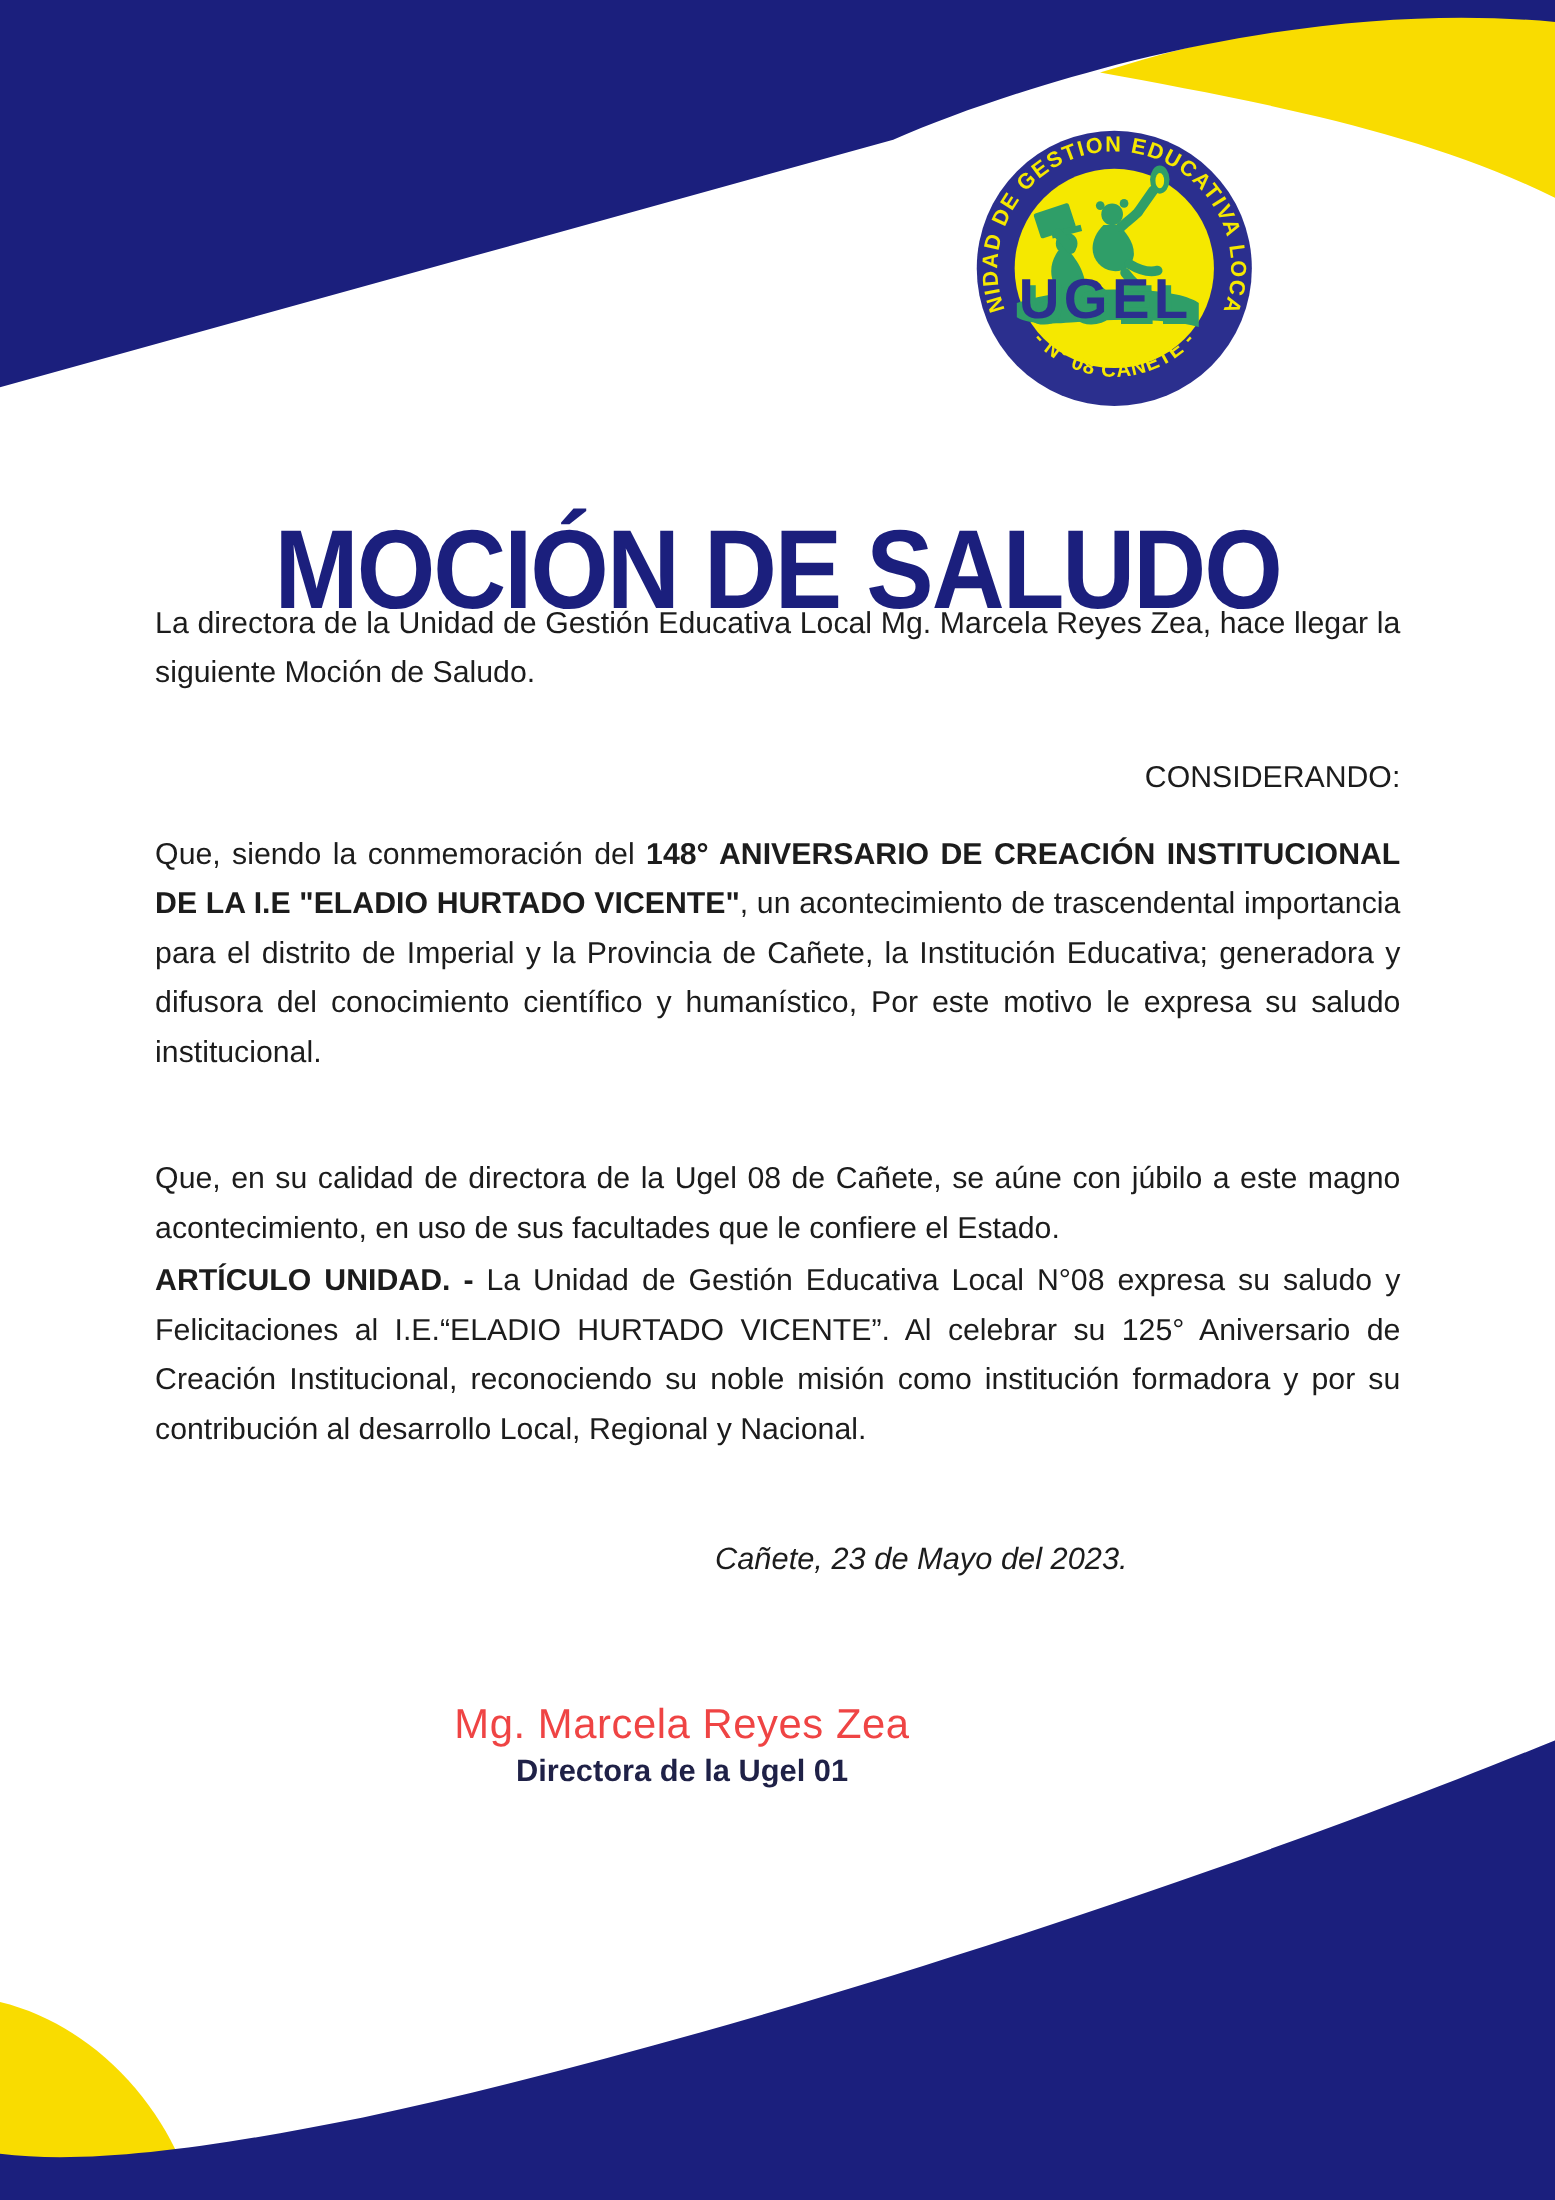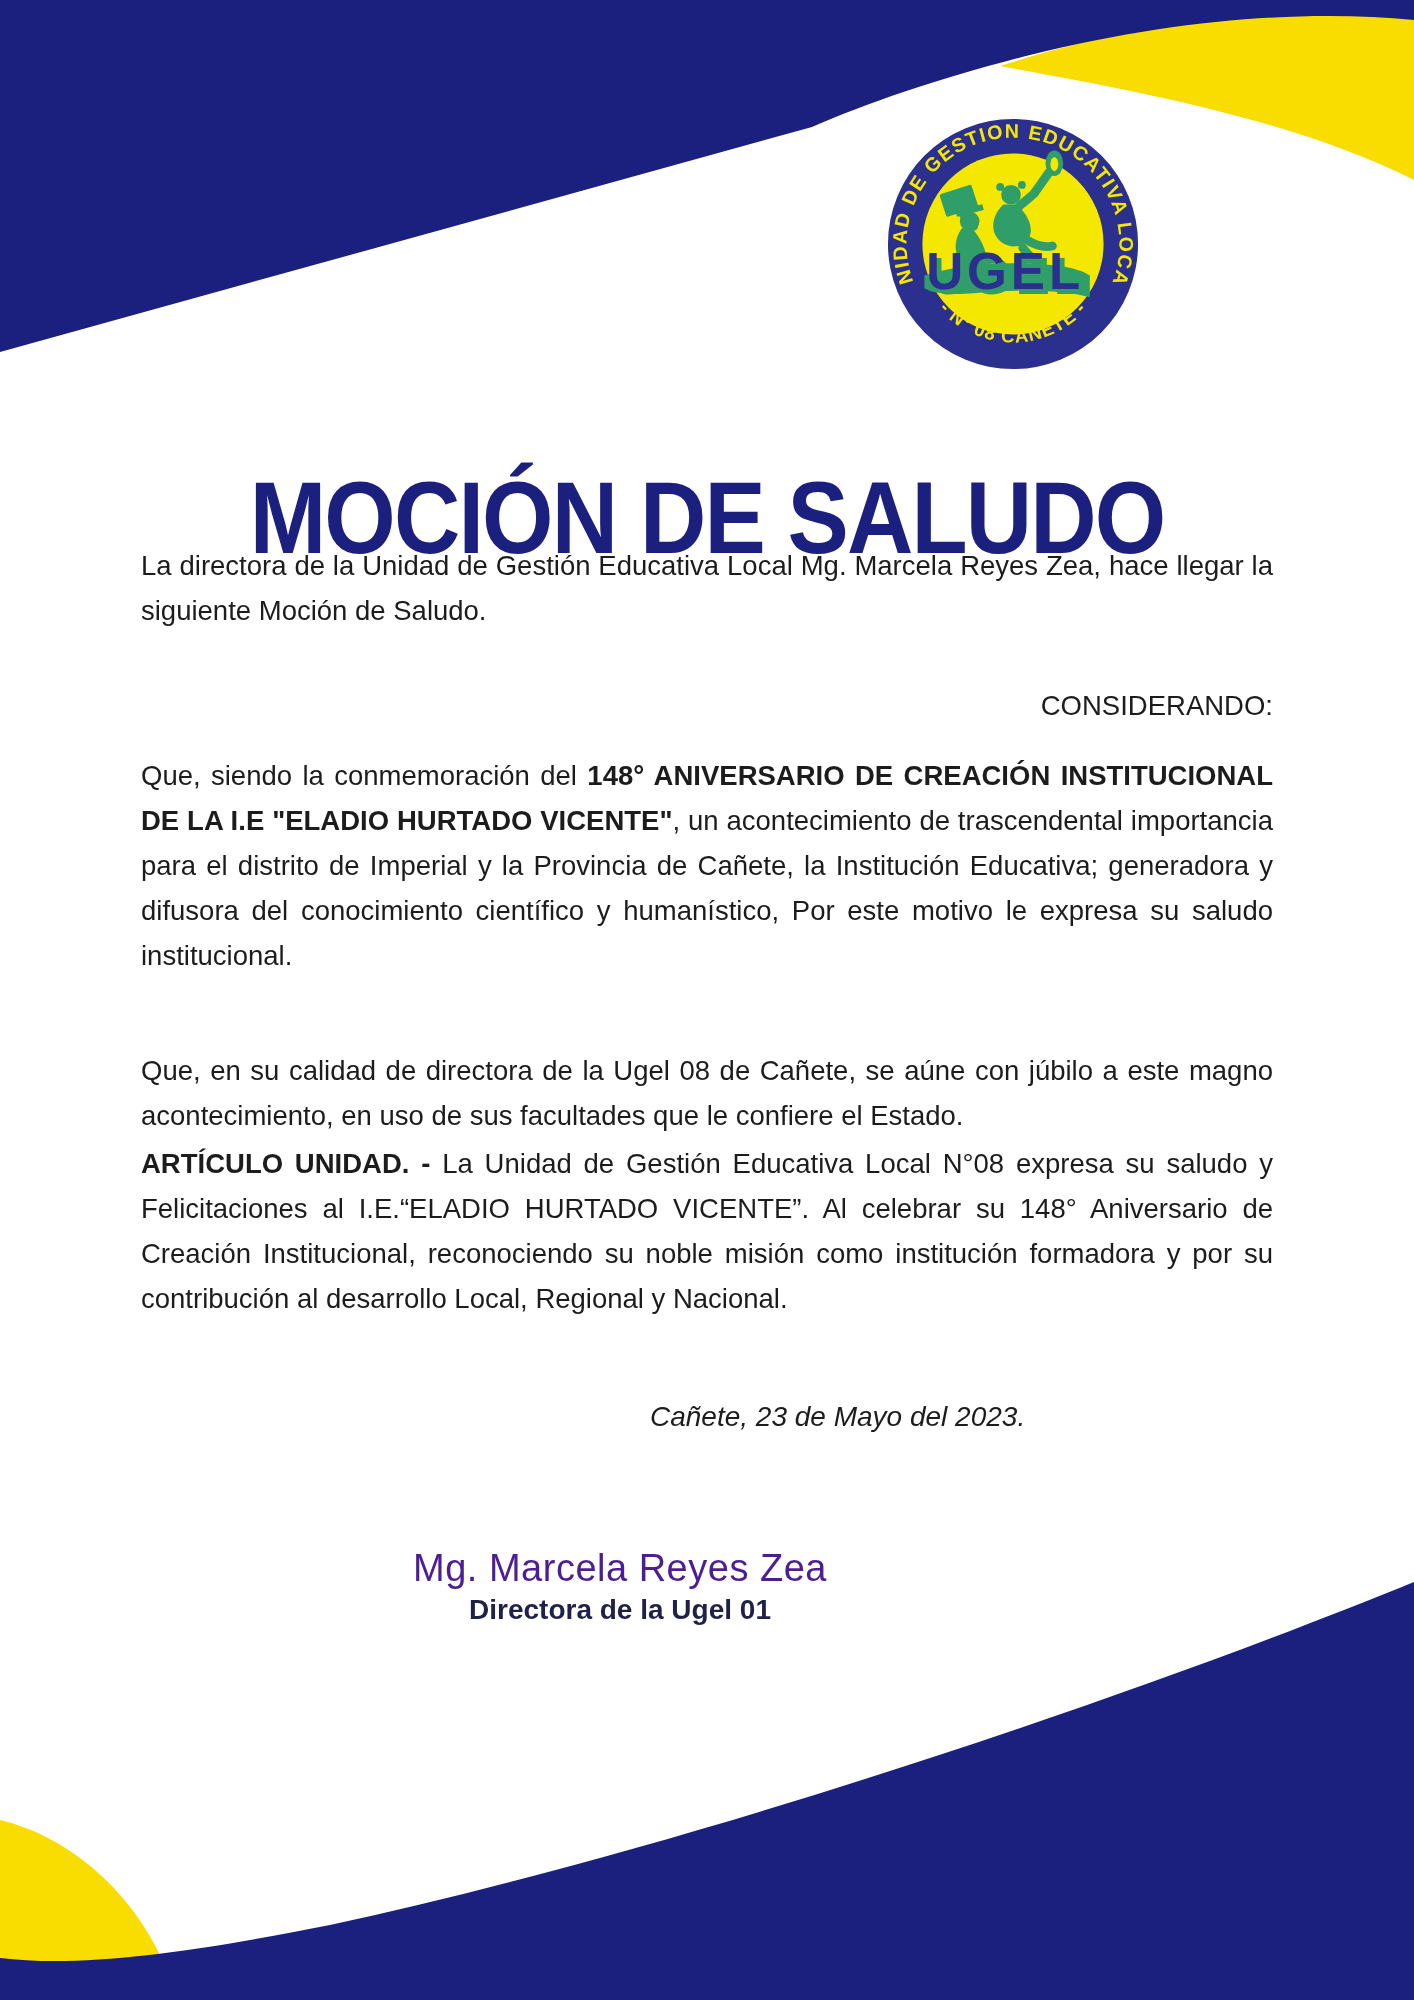--- a/index.html
+++ b/index.html
@@ -22,21 +22,21 @@
   .p-considerando{top:683px;text-align:right;}
   .p-conmemoracion{top:753px;}
   .p-calidad{top:1048px;}
   .p-articulo{top:1141px;}
   .bold{font-weight:bold;}
   .dateline{
     position:absolute;left:650px;top:1394px;font-size:28px;line-height:45px;
     color:#1c1c1c;margin:0;white-space:nowrap;font-style:italic;
   }
   .sig-block{position:absolute;left:320px;top:1546px;width:600px;text-align:center;}
-  .sig-name{font-size:38px;line-height:44px;color:#4c1d95;margin:0;letter-spacing:0.5px;}
+  .sig-name{font-size:38px;line-height:44px;color:#ef4444;margin:0;letter-spacing:0.5px;}
   .sig-role{font-size:28px;line-height:40px;font-weight:bold;color:#1f2147;margin:0;}
   .ring-text{font-weight:bold;font-size:20px;letter-spacing:1.5px;}
   .ring-text-bottom{font-weight:bold;font-size:19px;letter-spacing:1px;}
   .ugel-word{font-weight:bold;font-size:52px;letter-spacing:4px;}
 </style>
 </head>
 <body>
 
 <div class="page">
 
@@ -94,21 +94,21 @@
 
   <p class="body-text p-considerando">CONSIDERANDO:</p>
 
   <p class="body-text p-conmemoracion">
     <span>Que, siendo la conmemoración del </span><span class="bold">148° ANIVERSARIO DE CREACIÓN INSTITUCIONAL DE LA I.E "ELADIO HURTADO VICENTE"</span><span>, un acontecimiento de trascendental importancia para el distrito de Imperial y la Provincia de Cañete, la Institución Educativa; generadora y difusora del conocimiento científico y humanístico, Por este motivo le expresa su saludo institucional.</span>
   </p>
 
   <p class="body-text p-calidad">Que, en su calidad de directora de la Ugel 08 de Cañete, se aúne con júbilo a este magno acontecimiento, en uso de sus facultades que le confiere el Estado.</p>
 
   <p class="body-text p-articulo">
-    <span class="bold">ARTÍCULO UNIDAD. - </span><span>La Unidad de Gestión Educativa Local N°08 expresa su saludo y Felicitaciones al I.E.“ELADIO HURTADO VICENTE”. Al celebrar su 148° Aniversario de Creación Institucional, reconociendo su noble misión como institución formadora y por su contribución al desarrollo Local, Regional y Nacional.</span>
+    <span class="bold">ARTÍCULO UNIDAD. - </span><span>La Unidad de Gestión Educativa Local N°08 expresa su saludo y Felicitaciones al I.E.“ELADIO HURTADO VICENTE”. Al celebrar su 125° Aniversario de Creación Institucional, reconociendo su noble misión como institución formadora y por su contribución al desarrollo Local, Regional y Nacional.</span>
   </p>
 
   <p class="dateline">Cañete, 23 de Mayo  del 2023.</p>
 
   <div class="sig-block">
     <p class="sig-name">Mg. Marcela Reyes Zea</p>
     <p class="sig-role">Directora de la Ugel 01</p>
   </div>
 
 </div>

